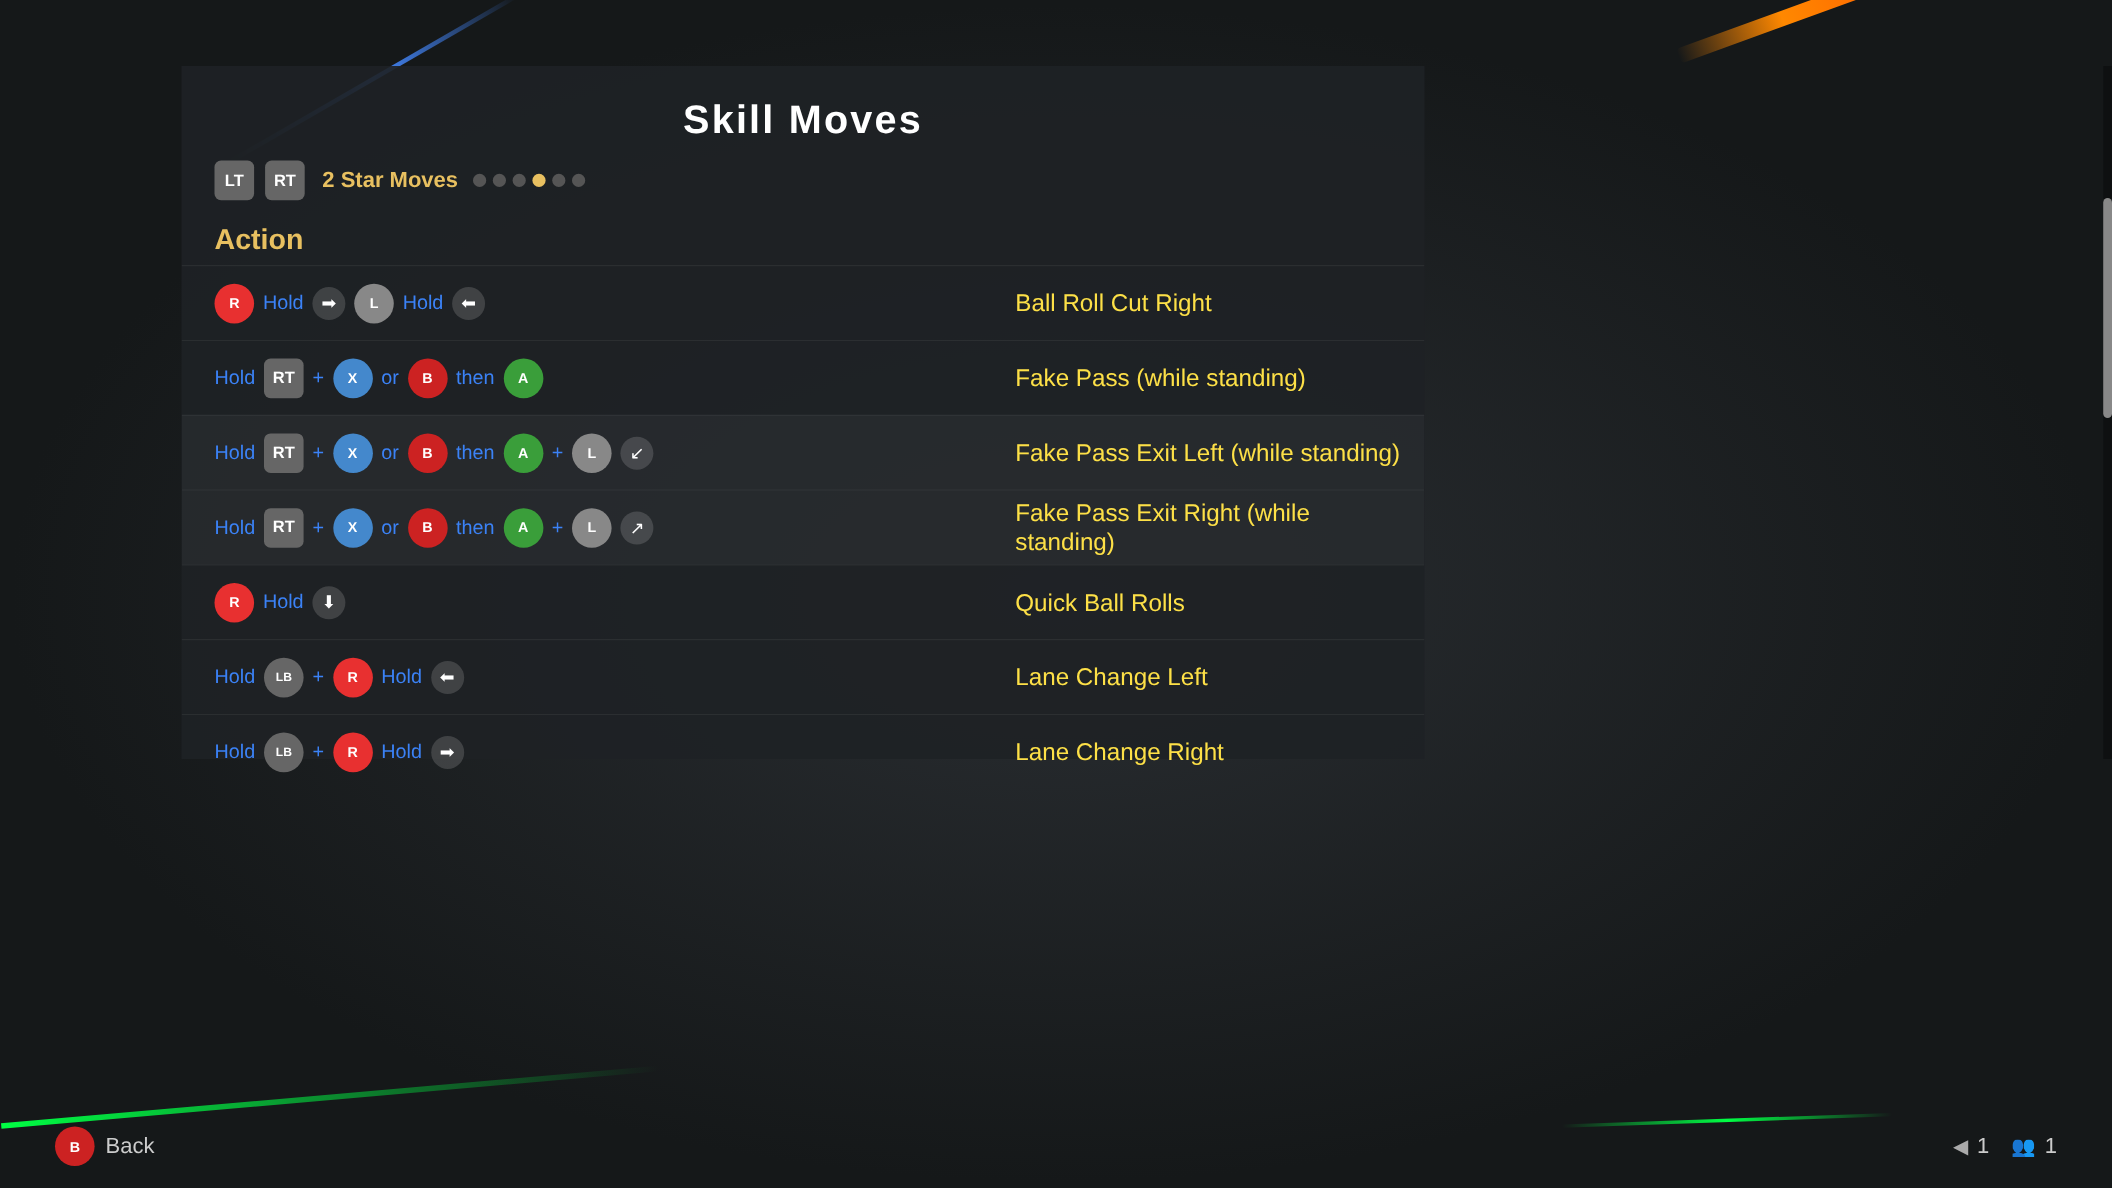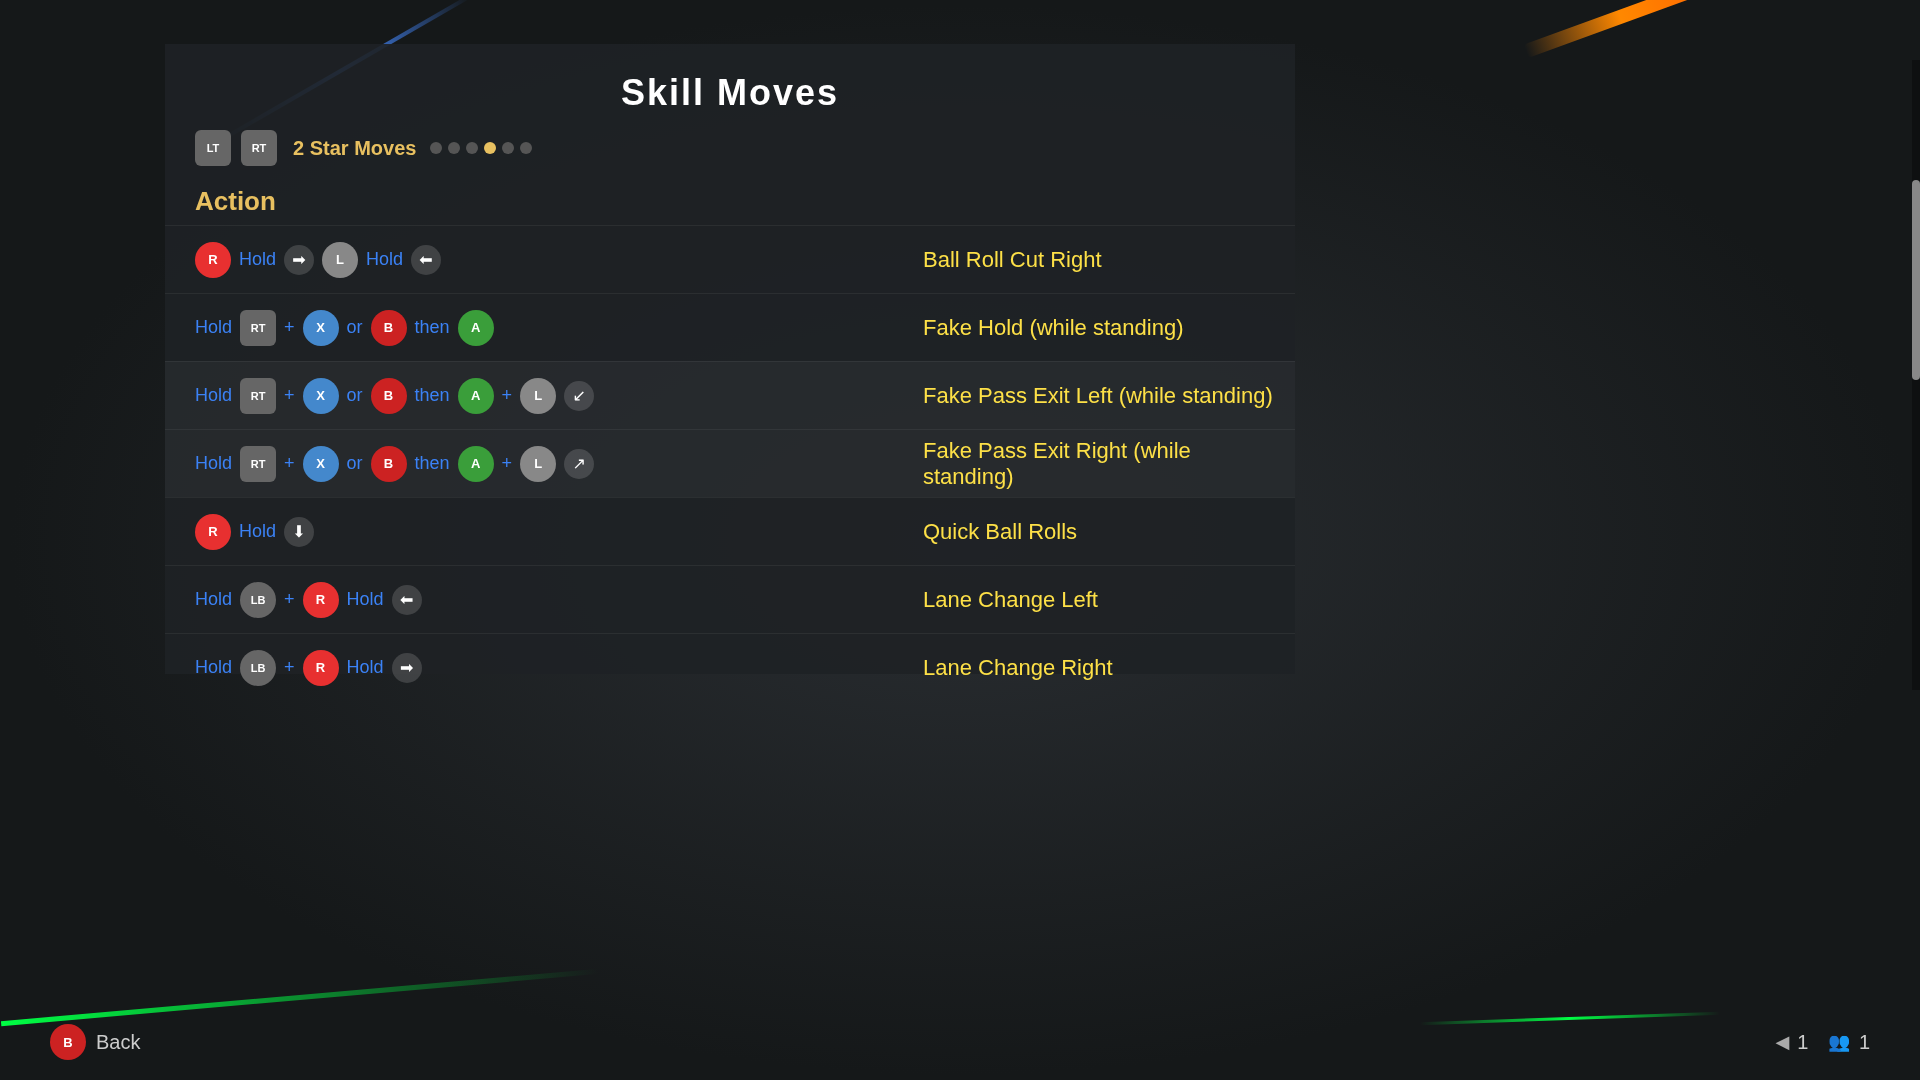--- a/index.html
+++ b/index.html
@@ -55,21 +55,21 @@
       bottom: 60px; right: 200px;
       width: 300px; height: 3px;
       background: linear-gradient(90deg, transparent, #00ff44, transparent);
       transform: rotate(-2deg);
       z-index: 1;
     }
 
     
     .panel {
       position: absolute;
-      top: 44px;
+      top: 60px;
       left: 165px;
       width: 1130px;
       height: 630px;
       background: rgba(30, 34, 37, 0.92);
       z-index: 10;
     }
 
     
     .page-title {
       text-align: center;
@@ -180,21 +180,21 @@
       font-size: 13px;
       font-weight: bold;
       flex-shrink: 0;
     }
 
     .btn-icon.r-btn { background: #e83030; }
     .btn-icon.a-btn { background: #3a9e3a; }
     .btn-icon.b-btn { background: #cc2222; }
     .btn-icon.x-btn { background: #4488cc; }
     .btn-icon.lb-btn { background: #666; font-size: 11px; }
-    .btn-icon.rt-btn { background: #666; font-size: 11px; border-radius: 6px; }
+    .btn-icon.rt-btn { background: #666; font-size: 15px; border-radius: 6px; }
     .btn-icon.l-btn { background: #888; }
 
     .combo-text {
       color: #3b82f6;
       font-size: 18px;
     }
 
     .arrow-symbol {
       display: inline-flex;
       align-items: center;
@@ -306,21 +306,21 @@
       <div class="button-combo">
         <span class="combo-text">Hold</span>
         <span class="btn-icon rt-btn">RT</span>
         <span class="combo-text">+</span>
         <span class="btn-icon x-btn">X</span>
         <span class="combo-text">or</span>
         <span class="btn-icon b-btn">B</span>
         <span class="combo-text">then</span>
         <span class="btn-icon a-btn">A</span>
       </div>
-      <div class="action-name">Fake Hold (while standing)</div>
+      <div class="action-name">Fake Pass (while standing)</div>
     </div>
 
     <div class="move-row highlighted">
 
       <div class="button-combo">
         <span class="combo-text">Hold</span>
         <span class="btn-icon rt-btn">RT</span>
         <span class="combo-text">+</span>
         <span class="btn-icon x-btn">X</span>
         <span class="combo-text">or</span>

